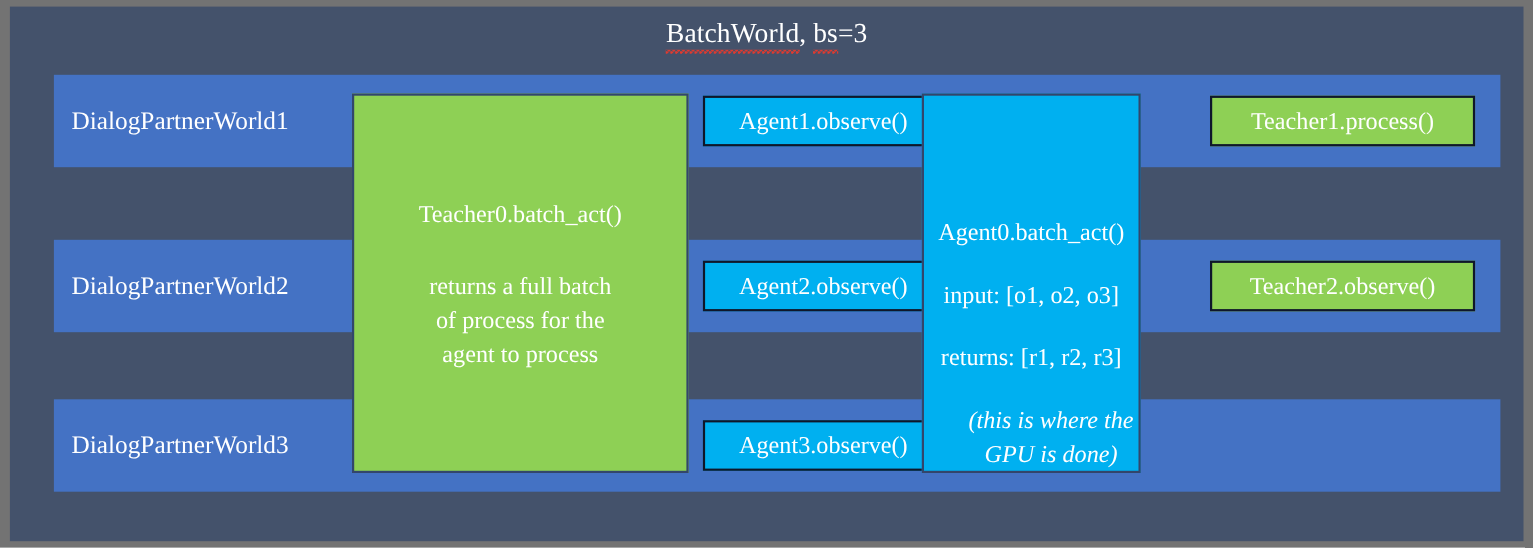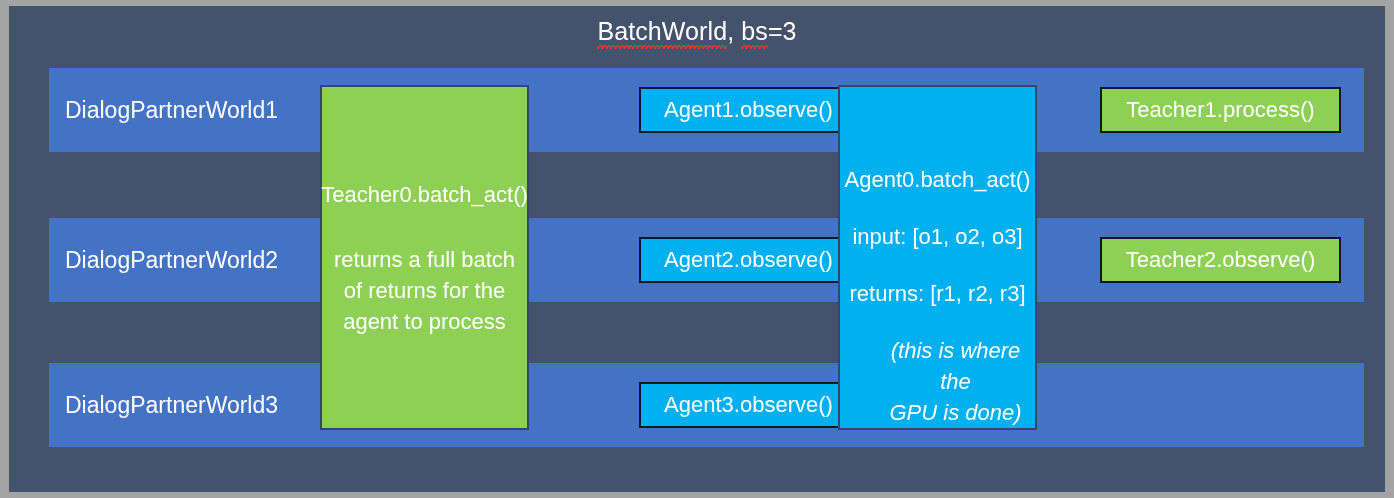--- a/index.html
+++ b/index.html
@@ -4,22 +4,22 @@
 <style>
   html, body {
     margin: 0;
     padding: 0;
     background: #ffffff;
   }
   #canvas {
     position: relative;
     width: 1394px;
     height: 498px;
-    background: #a3a3a3;
-    font-family: Liberation Sans, sans-serif;
+    background: #737373;
+    font-family: Liberation Serif, serif;
     overflow: hidden;
   }
   
   #batchworld {
     position: absolute;
     left: 9px;
     top: 6px;
     width: 1376px;
     height: 486px;
     background: #44526b;
@@ -115,21 +115,21 @@
     display: flex;
     flex-direction: column;
     align-items: center;
     justify-content: center;
     color: #ffffff;
     text-align: center;
   }
   #teacher-batch-act {
     left: 311px;
     top: 79px;
-    width: 209px;
+    width: 306px;
     height: 345px;
     background: #8ed055;
     font-size: 22px;
   }
   #agent-batch-act {
     left: 829px;
     top: 79px;
     width: 199px;
     height: 345px;
     background: #00b0f0;
@@ -166,21 +166,21 @@
 
     <div class="world-row r3">
       <div class="world-label">DialogPartnerWorld3</div>
       <div class="small-box agent-observe">Agent3.observe()</div>
     </div>
 
     <div class="big-box" id="teacher-batch-act">
       <div class="bb-line">Teacher0.batch_act()</div>
       <div class="bb-gap-lg"></div>
       <div class="bb-line">returns a full batch</div>
-      <div class="bb-line">of returns for the</div>
+      <div class="bb-line">of process for the</div>
       <div class="bb-line">agent to process</div>
     </div>
 
     <div class="big-box" id="agent-batch-act">
       <div class="bb-line">Agent0.batch_act()</div>
       <div class="bb-gap-sm"></div>
       <div class="bb-line">input: [o1, o2, o3]</div>
       <div class="bb-gap-sm"></div>
       <div class="bb-line">returns: [r1, r2, r3]</div>
       <div class="bb-gap-sm"></div>

